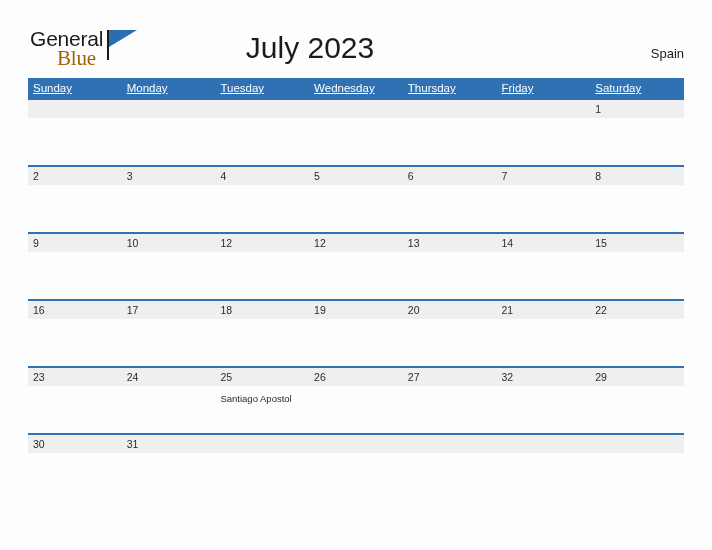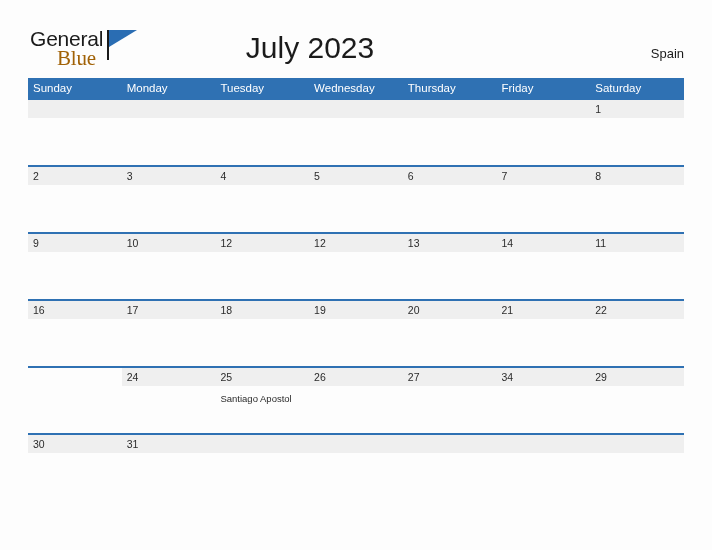--- a/index.html
+++ b/index.html
@@ -105,20 +105,21 @@
   }
   .weekday-cell {
     width: 93.71px;
     box-sizing: border-box;
     padding-left: 5px;
     color: #ffffff;
     font-size: 11.5px;
     line-height: 20px;
     white-space: nowrap;
     overflow: hidden;
+    text-decoration: underline;
   }
 
   .week-row {
     display: flex;
     width: 656px;
     border-top: 2px solid #2f71b3;
     box-sizing: border-box;
   }
   .week-row.h-tall { height: 67px; }
   .week-row.h-short { height: 40px; }
@@ -264,21 +265,21 @@
       </div>
     <div class="day-cell">
         <div class="day-num-band">13</div>
         <div class="day-event"></div>
       </div>
     <div class="day-cell">
         <div class="day-num-band">14</div>
         <div class="day-event"></div>
       </div>
     <div class="day-cell">
-        <div class="day-num-band">11</div>
+        <div class="day-num-band">15</div>
         <div class="day-event"></div>
       </div>
   </div>
 
   <div class="week-row h-tall">
     <div class="day-cell">
         <div class="day-num-band">16</div>
         <div class="day-event"></div>
       </div>
     <div class="day-cell">
@@ -302,40 +303,41 @@
         <div class="day-event"></div>
       </div>
     <div class="day-cell">
         <div class="day-num-band">22</div>
         <div class="day-event"></div>
       </div>
   </div>
 
   <div class="week-row h-tall">
     <div class="day-cell">
+        <div class="day-num-band">23</div>
         <div class="day-event"></div>
       </div>
     <div class="day-cell">
         <div class="day-num-band">24</div>
         <div class="day-event"></div>
       </div>
     <div class="day-cell">
         <div class="day-num-band">25</div>
         <div class="day-event">Santiago Apostol</div>
       </div>
     <div class="day-cell">
         <div class="day-num-band">26</div>
         <div class="day-event"></div>
       </div>
     <div class="day-cell">
         <div class="day-num-band">27</div>
         <div class="day-event"></div>
       </div>
     <div class="day-cell">
-        <div class="day-num-band">34</div>
+        <div class="day-num-band">32</div>
         <div class="day-event"></div>
       </div>
     <div class="day-cell">
         <div class="day-num-band">29</div>
         <div class="day-event"></div>
       </div>
   </div>
 
   <div class="week-row h-short">
     <div class="day-cell">

